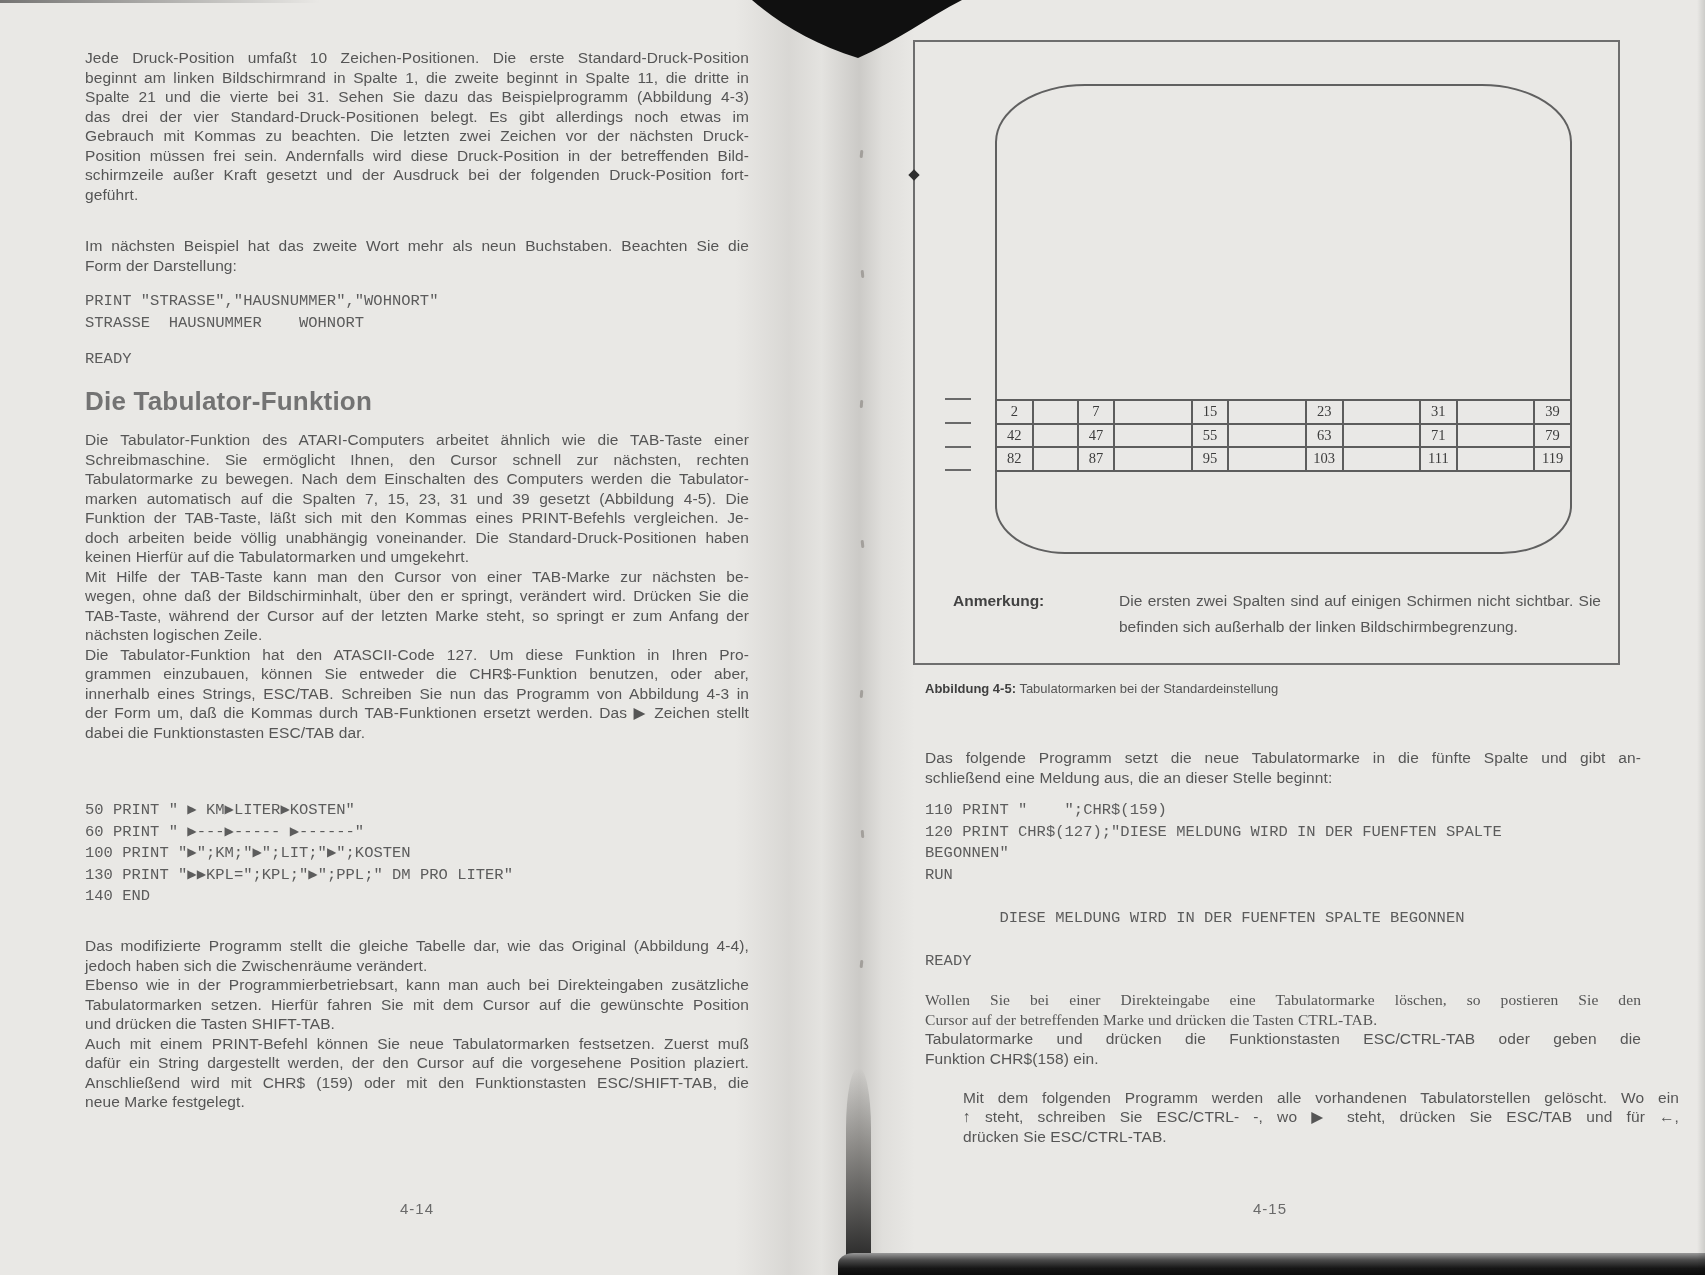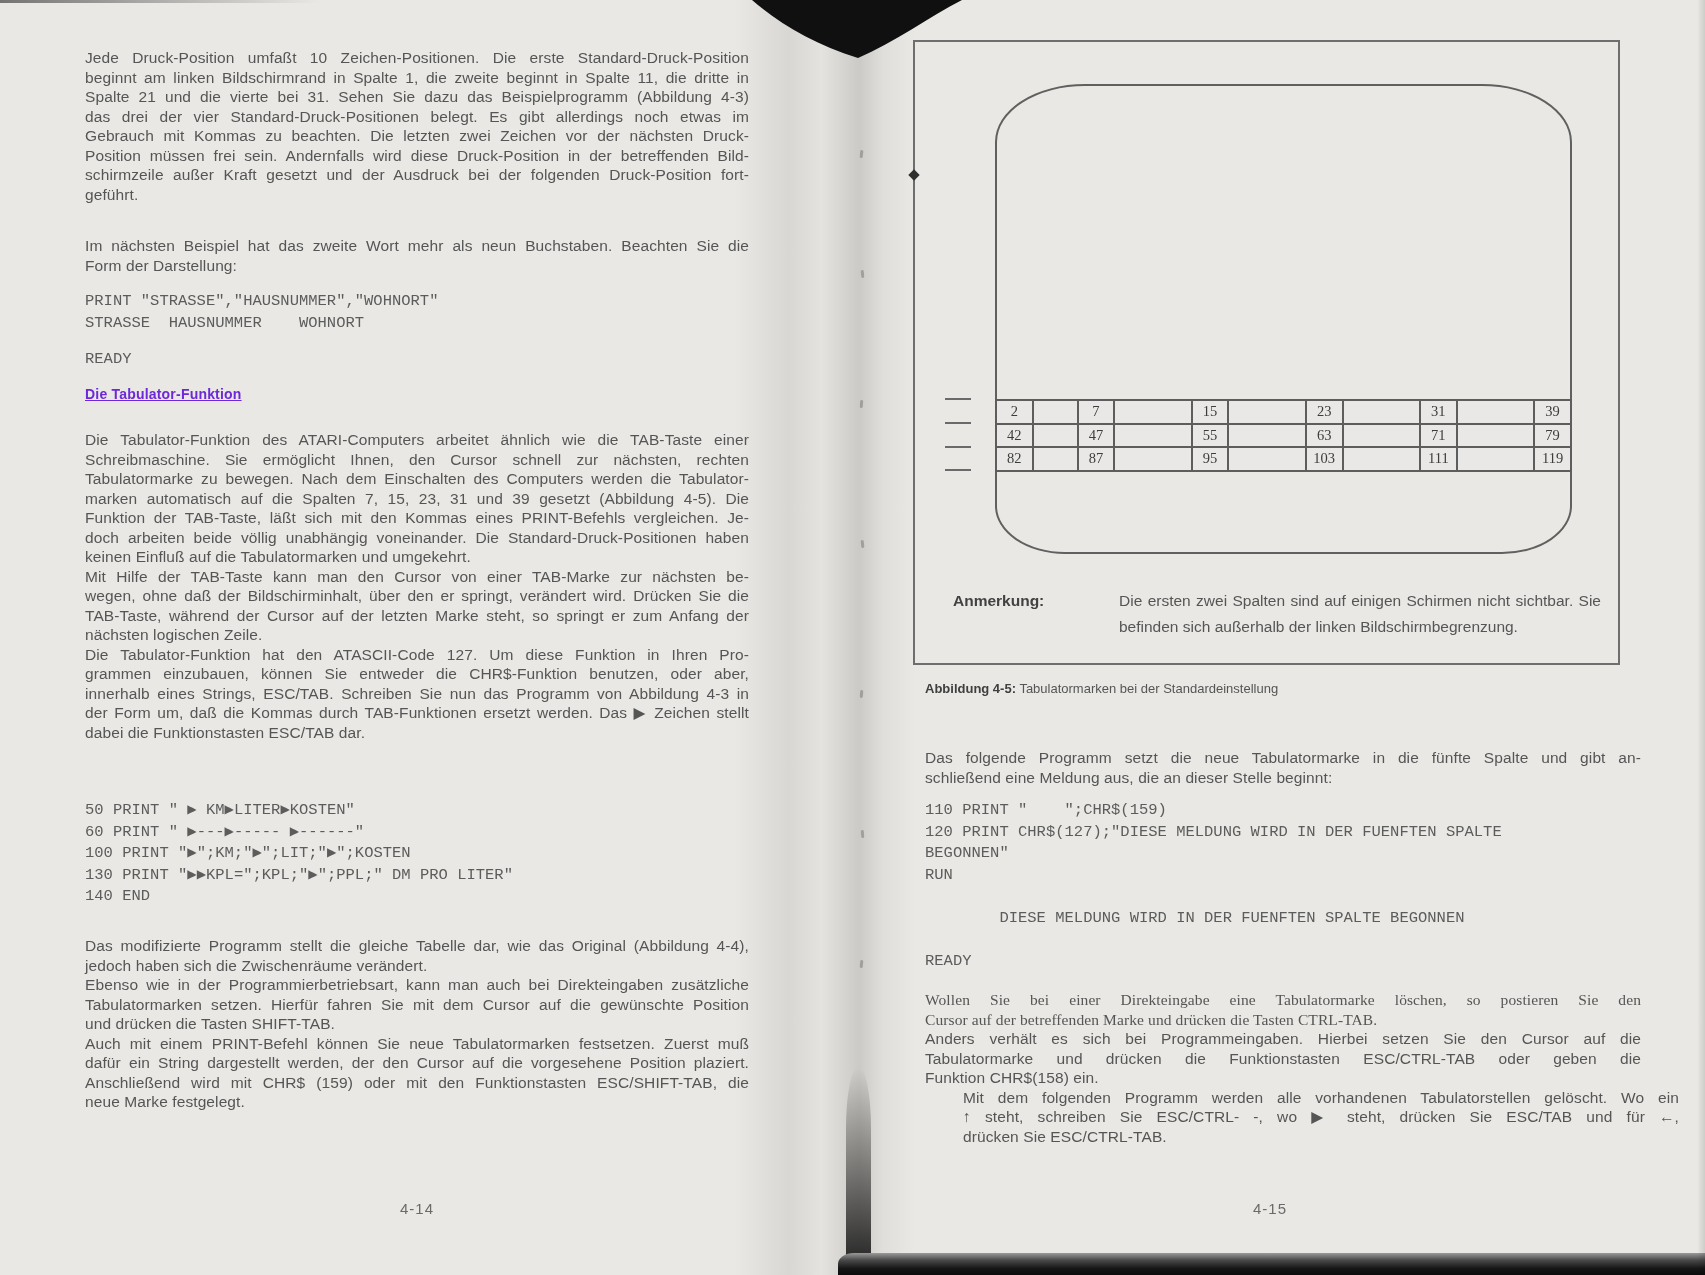--- a/index.html
+++ b/index.html
@@ -5,21 +5,21 @@
   html,body{margin:0;padding:0;background:#777;}
   #scene{position:relative;width:1705px;height:1275px;background:#e9e8e5;overflow:hidden;
          font-family:"Liberation Sans",sans-serif;color:#535353;}
   
   .para{font-size:15.5px;line-height:19.5px;letter-spacing:0.1px;color:#555;}
   .para .ln{text-align:justify;text-align-last:justify;white-space:nowrap;}
   .para .ln:last-child{text-align-last:left;}
   .code{font-family:"Liberation Mono",monospace;font-size:15.5px;line-height:21.5px;color:#5c5c5c;}
   .code .ln{white-space:pre;text-align:left;text-align-last:left;}
   .abs{position:absolute;}
-  .heading{font-size:14px;font-weight:bold;color:#6d28d9;letter-spacing:0.2px;text-decoration:underline;}
+  .heading{font-size:26px;font-weight:bold;color:#737373;letter-spacing:0.2px;}
   .pagenum{font-size:15px;color:#6a6a6a;letter-spacing:1px;}
   
   .figure-frame{position:absolute;left:913px;top:40px;width:707px;height:625px;
                 border:2px solid #6e6e6e;box-sizing:border-box;}
   .crt{position:absolute;left:80px;top:42px;width:577px;height:470px;box-sizing:border-box;
        border:2px solid #606060;border-radius:90px 90px 70px 70px / 58px 58px 48px 48px;}
   .tabtable{position:absolute;left:80px;top:357px;width:577px;border-collapse:collapse;table-layout:fixed;}
   .tabtable td{border:2px solid #5d5d5d;height:21.5px;padding:0;font-family:"Liberation Serif",serif;
                font-size:14.5px;color:#3c3c3c;text-align:center;vertical-align:middle;background:rgba(233,232,229,0.9);}
   .dash{position:absolute;width:26px;height:2px;background:#6a6a6a;}
@@ -78,21 +78,21 @@
 
     <div class="abs heading" style="left:85px;top:386px;">Die Tabulator-Funktion</div>
 
     <div class="abs para" style="left:85px;top:430px;width:664px;">
         <div class="ln">Die Tabulator-Funktion des ATARI-Computers arbeitet ähnlich wie die TAB-Taste einer</div>
         <div class="ln">Schreibmaschine. Sie ermöglicht Ihnen, den Cursor schnell zur nächsten, rechten</div>
         <div class="ln">Tabulatormarke zu bewegen. Nach dem Einschalten des Computers werden die Tabulator-</div>
         <div class="ln">marken automatisch auf die Spalten 7, 15, 23, 31 und 39 gesetzt (Abbildung 4-5). Die</div>
         <div class="ln">Funktion der TAB-Taste, läßt sich mit den Kommas eines PRINT-Befehls vergleichen. Je-</div>
         <div class="ln">doch arbeiten beide völlig unabhängig voneinander. Die Standard-Druck-Positionen haben</div>
-        <div class="ln">keinen Einfluß auf die Tabulatormarken und umgekehrt.</div>
+        <div class="ln">keinen Hierfür auf die Tabulatormarken und umgekehrt.</div>
       </div>
     <div class="abs para" style="left:85px;top:566.5px;width:664px;">
         <div class="ln">Mit Hilfe der TAB-Taste kann man den Cursor von einer TAB-Marke zur nächsten be-</div>
         <div class="ln">wegen, ohne daß der Bildschirminhalt, über den er springt, verändert wird. Drücken Sie die</div>
         <div class="ln">TAB-Taste, während der Cursor auf der letzten Marke steht, so springt er zum Anfang der</div>
         <div class="ln">nächsten logischen Zeile.</div>
       </div>
     <div class="abs para" style="left:85px;top:644.5px;width:664px;">
         <div class="ln">Die Tabulator-Funktion hat den ATASCII-Code 127. Um diese Funktion in Ihren Pro-</div>
         <div class="ln">grammen einzubauen, können Sie entweder die CHR$-Funktion benutzen, oder aber,</div>
@@ -225,21 +225,20 @@
         <div class="ln">        DIESE MELDUNG WIRD IN DER FUENFTEN SPALTE BEGONNEN</div>
         <div class="ln">&nbsp;</div>
         <div class="ln">READY</div>
       </div>
 
     <div class="abs para" style="left:925px;top:990px;width:716px;font-family:Liberation Serif, serif;">
         <div class="ln">Wollen Sie bei einer Direkteingabe eine Tabulatormarke löschen, so postieren Sie den</div>
         <div class="ln">Cursor auf der betreffenden Marke und drücken die Tasten CTRL-TAB.</div>
       </div>
     <div class="abs para" style="left:925px;top:1029px;width:716px;">
-        <div class="ln">Anders verhält es sich bei Programmeingaben. Hierbei setzen Sie den Cursor auf die</div>
         <div class="ln">Tabulatormarke und drücken die Funktionstasten ESC/CTRL-TAB oder geben die</div>
         <div class="ln">Funktion CHR$(158) ein.</div>
       </div>
     <div class="abs para" style="left:925px;top:1087.5px;width:716px;margin-left:38px;">
         <div class="ln">Mit dem folgenden Programm werden alle vorhandenen Tabulatorstellen gelöscht. Wo ein</div>
         <div class="ln">↑ steht, schreiben Sie ESC/CTRL- -, wo ▶ steht, drücken Sie ESC/TAB und für ←,</div>
         <div class="ln">drücken Sie ESC/CTRL-TAB.</div>
       </div>
 
     <div class="abs pagenum" style="left:925px;top:1200px;width:690px;text-align:center;">4-15</div>

